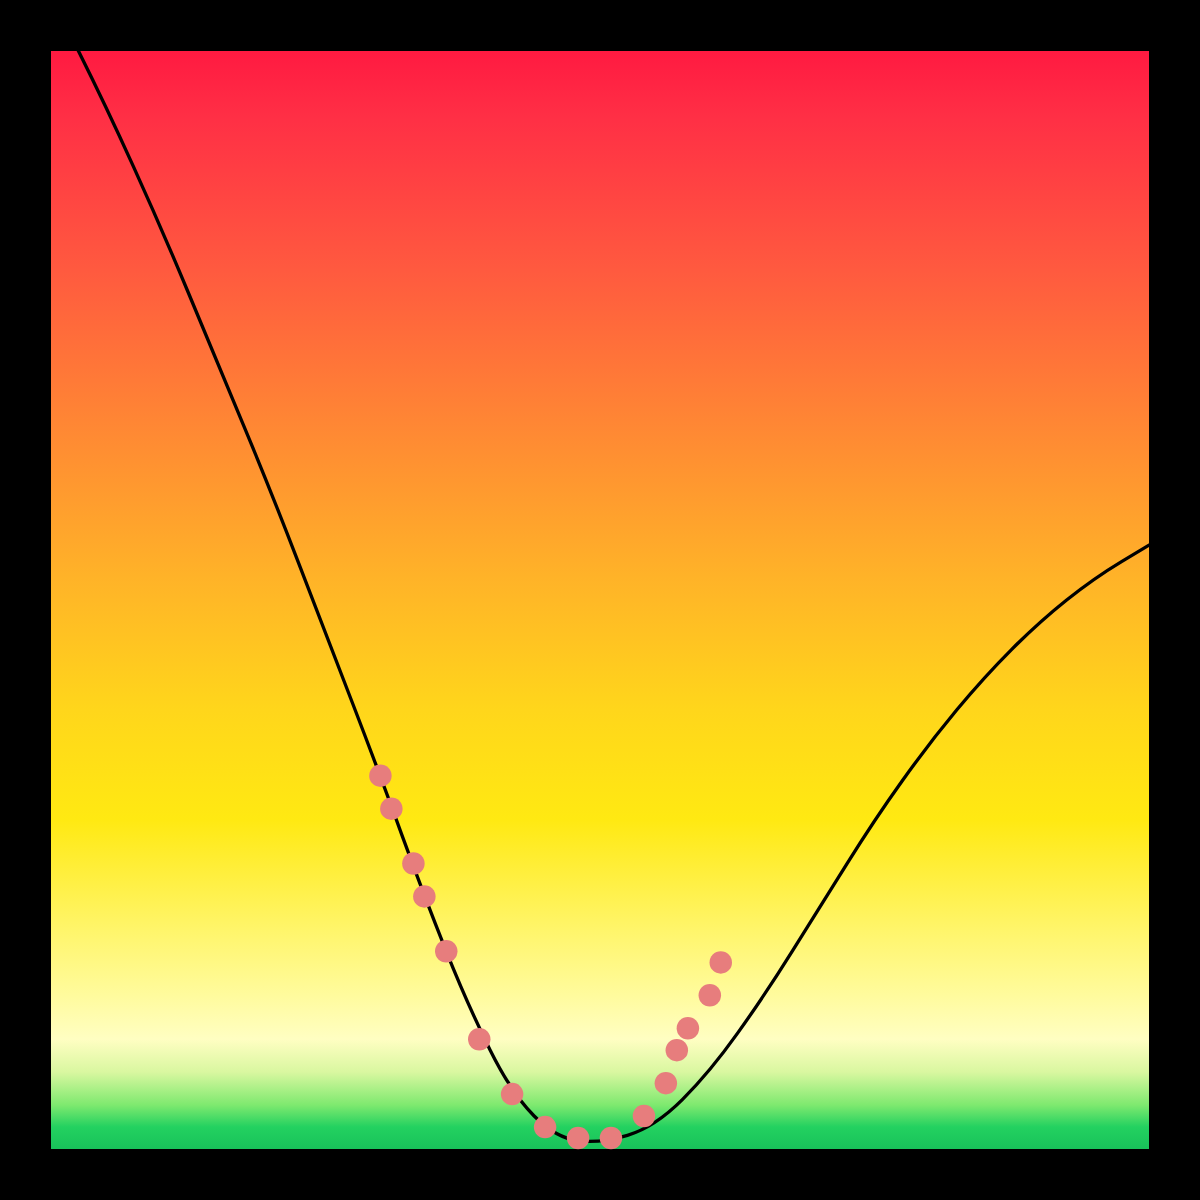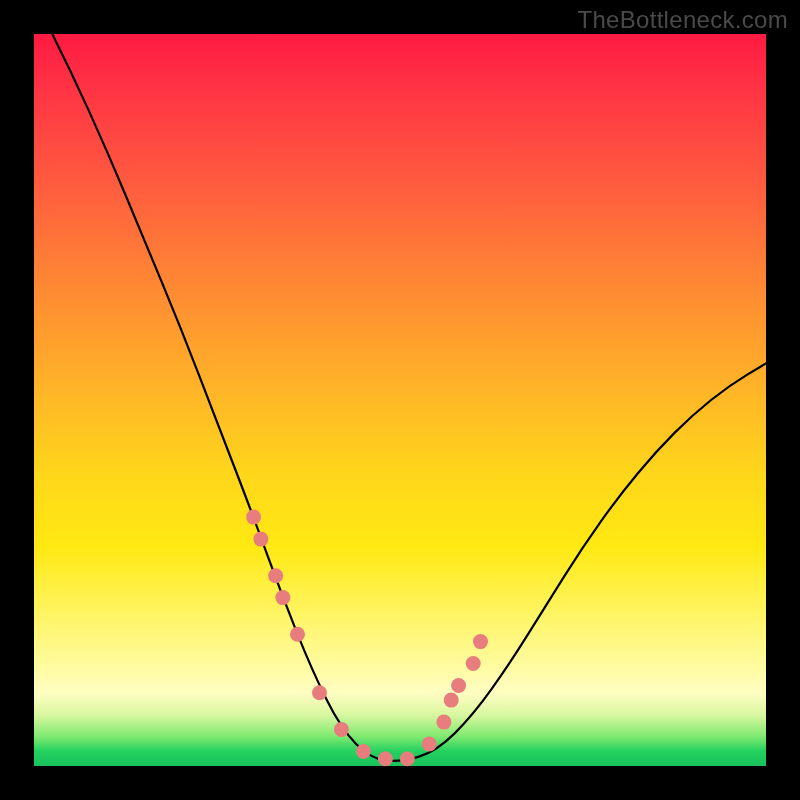--- a/index.html
+++ b/index.html
@@ -86,15 +86,14 @@
           <circle cx="409.9" cy="688.1" r="7.5" fill="#e77d7d"></circle>
           <circle cx="417.2" cy="666.1" r="7.5" fill="#e77d7d"></circle>
           <circle cx="424.6" cy="651.5" r="7.5" fill="#e77d7d"></circle>
           <circle cx="439.2" cy="629.5" r="7.5" fill="#e77d7d"></circle>
           <circle cx="446.5" cy="607.6" r="7.5" fill="#e77d7d"></circle>
         </g>
     </svg>
 
   </div>
 
-  <div class="watermark">TheBottleneck.com</div>
 
 </div>
 
 </body></html>

